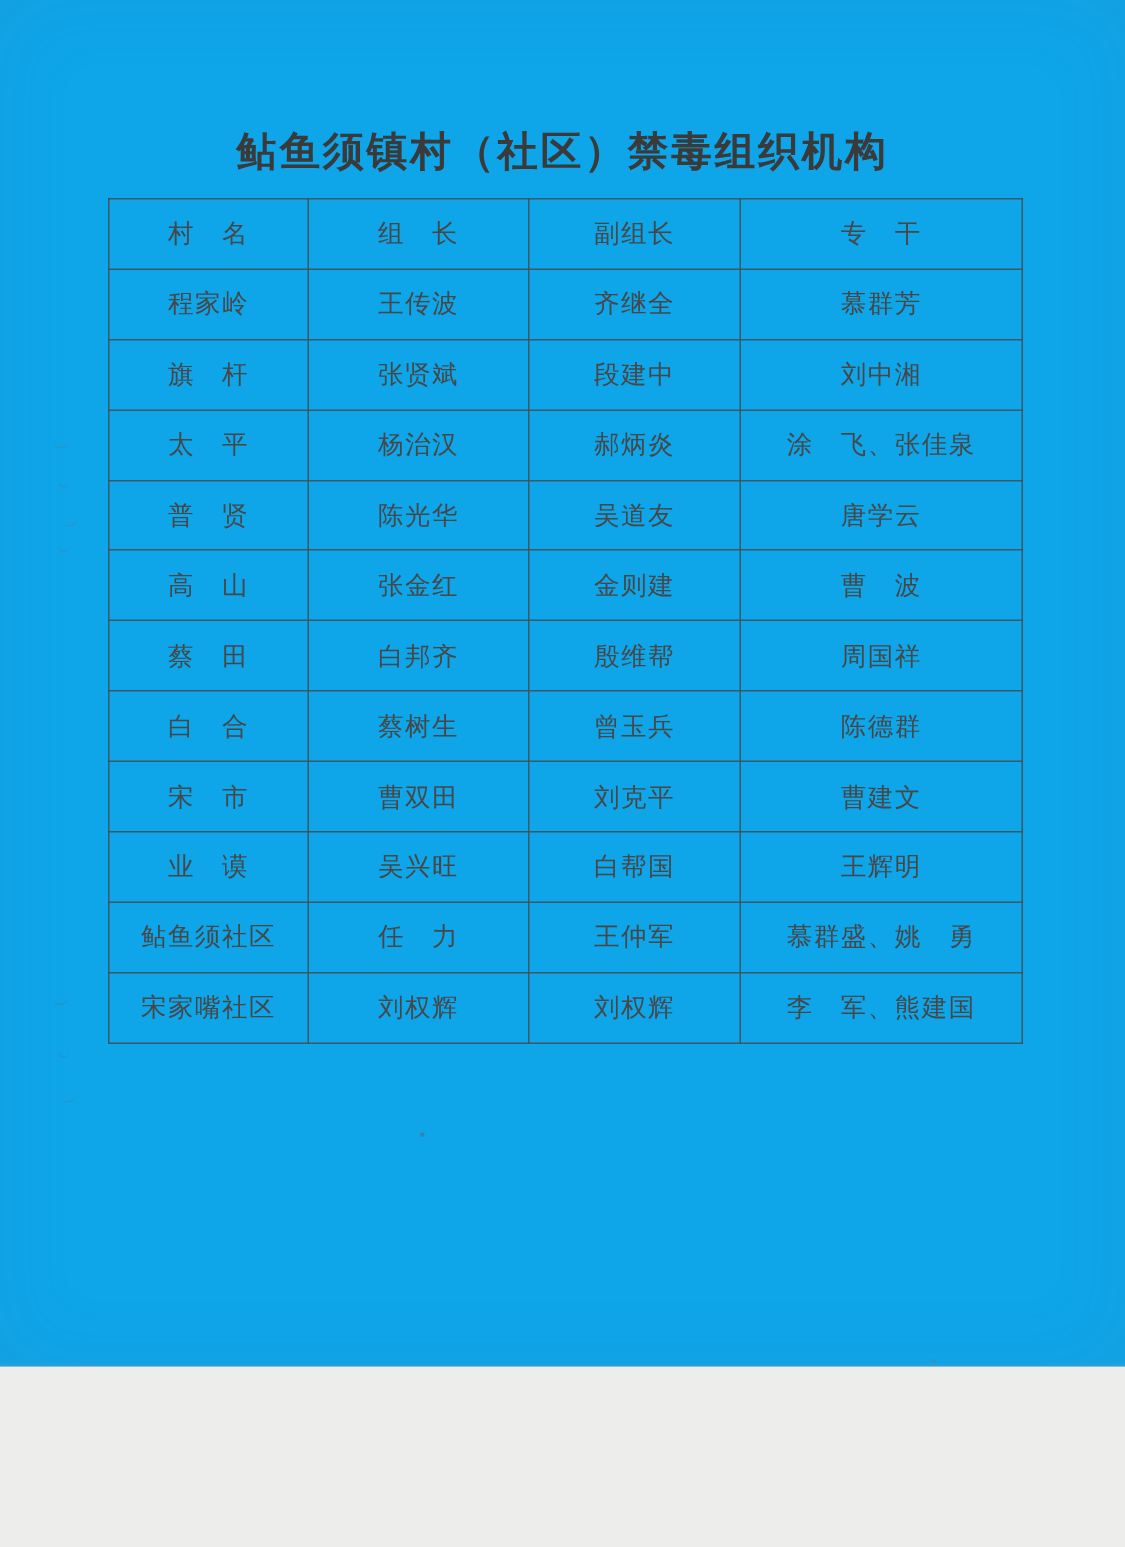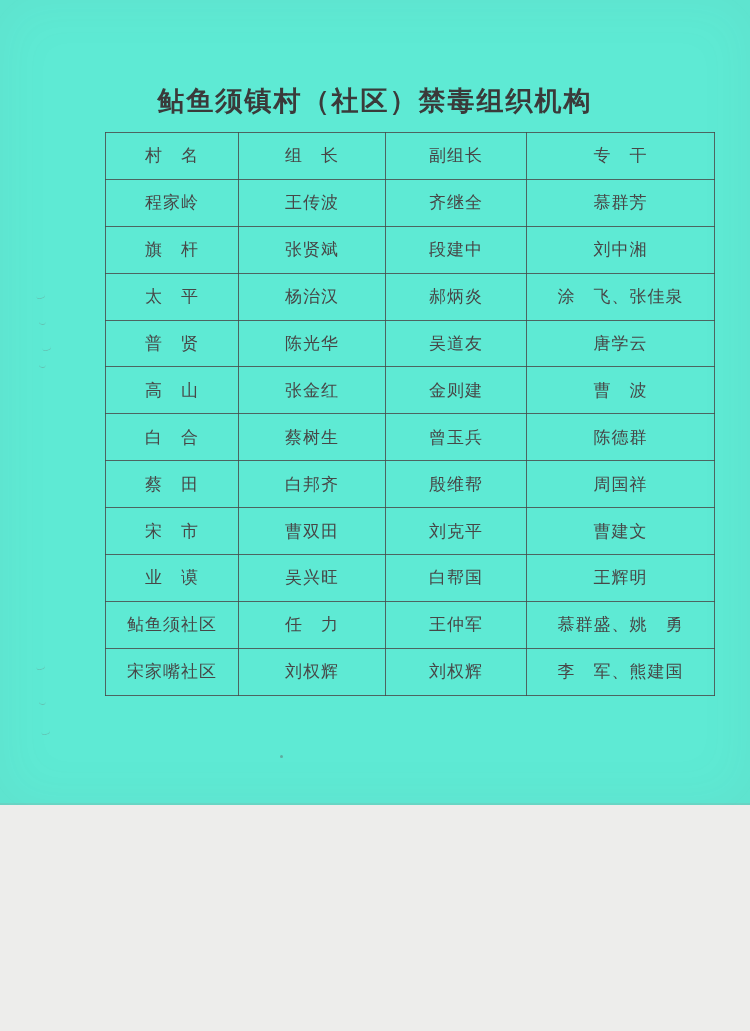--- a/index.html
+++ b/index.html
@@ -5,22 +5,22 @@
   html, body {
     margin: 0;
     padding: 0;
     width: 750px;
     height: 1031px;
     background: #ededeb;
   }
   .paper {
     position: relative;
     width: 750px;
-    height: 805px;
-    background: #5eead4;
+    height: 911px;
+    background: #0ea5e9;
     box-shadow: inset 0 0 55px rgba(120,120,115,0.07), inset 0 -2px 0 rgba(150,150,148,0.18);
     font-family: "Liberation Serif", "DejaVu Serif", serif;
     overflow: hidden;
   }
   .title {
     position: absolute;
     top: 83px;
     left: 0;
     width: 100%;
     margin: 0;
@@ -30,21 +30,20 @@
     letter-spacing: 2px;
     color: #3a3a3a;
   }
   table.org-table {
     position: absolute;
     left: 72px;
     top: 132px;
     width: 609px;
     border-collapse: collapse;
     table-layout: fixed;
-    margin-left: 33px;
   }
   table.org-table th,
   table.org-table td {
     border: 1px solid rgba(72,72,72,0.82);
     height: 45.9px;
     padding: 0;
     text-align: center;
     vertical-align: middle;
     font-size: 17px;
     font-weight: normal;
@@ -120,30 +119,30 @@
           <td>吴道友</td>
           <td>唐学云</td>
         </tr>
         <tr>
           <td>高　山</td>
           <td>张金红</td>
           <td>金则建</td>
           <td>曹　波</td>
         </tr>
         <tr>
+          <td>蔡　田</td>
+          <td>白邦齐</td>
+          <td>殷维帮</td>
+          <td>周国祥</td>
+        </tr>
+        <tr>
           <td>白　合</td>
           <td>蔡树生</td>
           <td>曾玉兵</td>
           <td>陈德群</td>
-        </tr>
-        <tr>
-          <td>蔡　田</td>
-          <td>白邦齐</td>
-          <td>殷维帮</td>
-          <td>周国祥</td>
         </tr>
         <tr>
           <td>宋　市</td>
           <td>曹双田</td>
           <td>刘克平</td>
           <td>曹建文</td>
         </tr>
         <tr>
           <td>业　谟</td>
           <td>吴兴旺</td>

